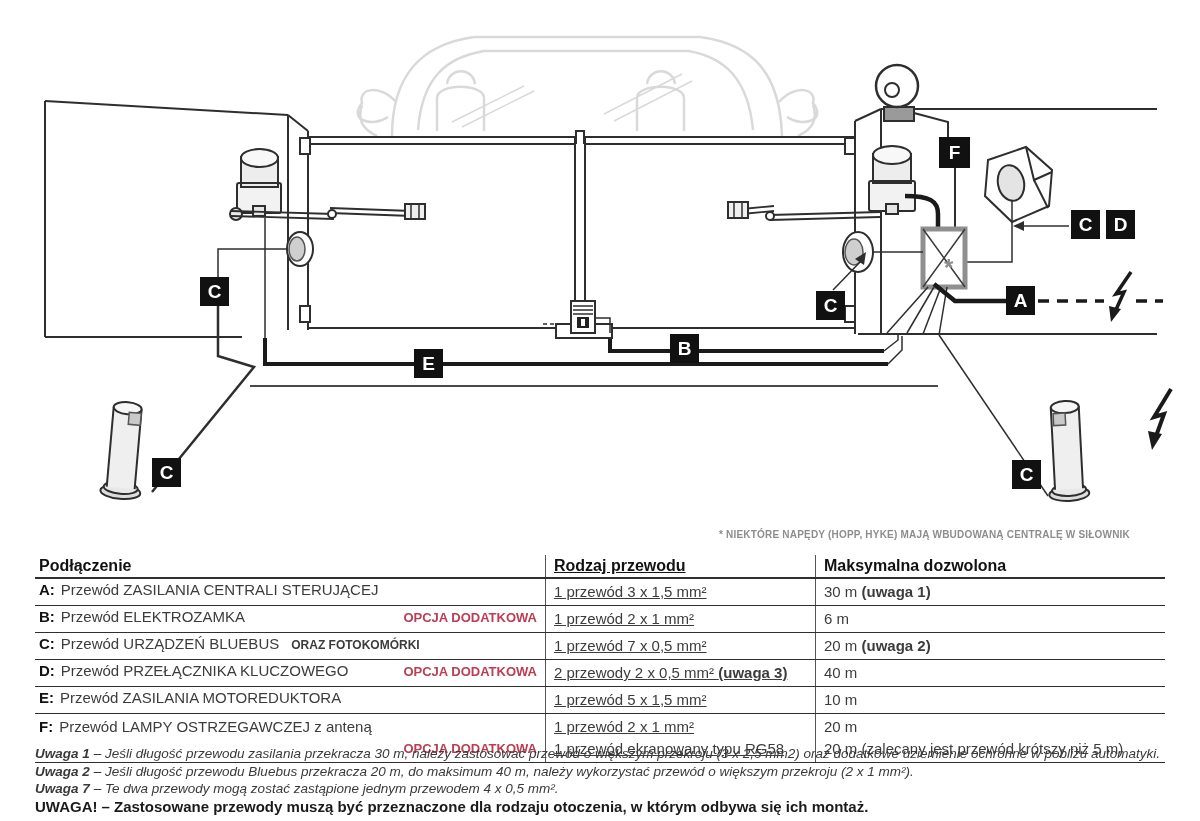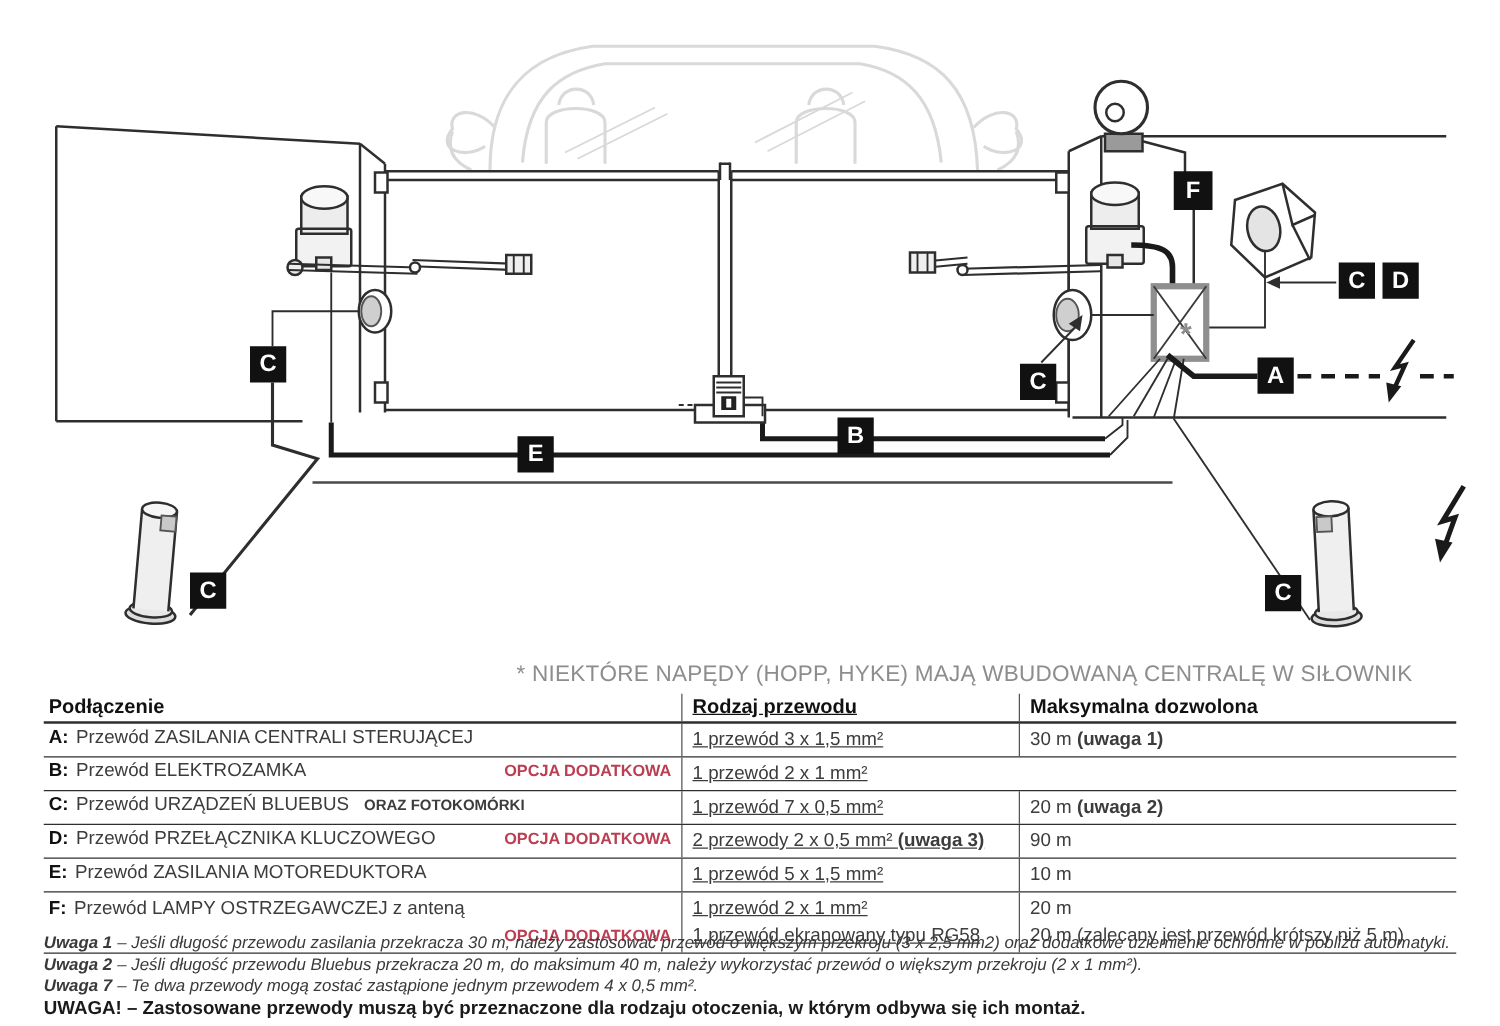--- a/index.html
+++ b/index.html
@@ -13,21 +13,21 @@
     color:#fff; font-weight:bold; font-size:19px; line-height:29px;
     text-align:center; font-family:"Liberation Sans", sans-serif;
   }
   .asterisk-mark {
     position:absolute; left:944px; top:254px; color:#8d8d8d;
     font-size:24px; font-weight:bold;
   }
 
   .footnote {
     position:absolute; left:35px; top:529px; width:1095px;
-    text-align:right; font-size:18px; font-weight:normal; color:#8d8d8d;
+    text-align:right; font-size:10px; font-weight:bold; color:#8d8d8d;
     letter-spacing:0.2px;
   }
 
   .cable-table { position:absolute; left:35px; top:555px; width:1130px; color:#3c3c3c; font-size:15px; }
   .t-row { display:flex; border-bottom:1.5px solid #2f2f2f; align-items:stretch; }
   .t-row.header { font-size:16px; font-weight:bold; color:#111; }
   .c1 { width:510px; padding:2px 8px 2px 4px; display:flex; align-items:baseline; }
   .c2 { width:270px; padding:2px 8px; border-left:1px solid #555;text-decoration:underline; }
   .c3 { width:350px; padding:2px 8px; border-left:1px solid #555; }
   .letter { font-weight:bold; color:#111; margin-right:6px; white-space:nowrap; }
@@ -267,40 +267,41 @@
       <div class="c3"><span class="line"><span>30 m </span><span class="b">(uwaga 1)</span></span></div>
     </div>
 
     <div class="t-row">
       <div class="c1">
           <span class="letter">B:</span>
           <span class="lbl">Przewód ELEKTROZAMKA</span>
           <span class="opt" style="color:#bb3e52;">OPCJA DODATKOWA</span>
         </div>
       <div class="c2"><span class="line"><span>1 przewód 2 x 1 mm²</span></span></div>
+      <div class="c3"><span class="line"><span>6 m</span></span></div>
     </div>
 
     <div class="t-row">
       <div class="c1">
           <span class="letter">C:</span>
           <span class="lbl">Przewód URZĄDZEŃ BLUEBUS</span>
           <span class="sub-lbl">ORAZ FOTOKOMÓRKI</span>
         </div>
       <div class="c2"><span class="line"><span>1 przewód 7 x 0,5 mm²</span></span></div>
       <div class="c3"><span class="line"><span>20 m </span><span class="b">(uwaga 2)</span></span></div>
     </div>
 
     <div class="t-row">
       <div class="c1">
           <span class="letter">D:</span>
           <span class="lbl">Przewód PRZEŁĄCZNIKA KLUCZOWEGO</span>
           <span class="opt" style="color:#bb3e52;">OPCJA DODATKOWA</span>
         </div>
       <div class="c2"><span class="line"><span>2 przewody 2 x 0,5 mm² </span><span class="b">(uwaga 3)</span></span></div>
-      <div class="c3"><span class="line"><span>90 m</span></span></div>
+      <div class="c3"><span class="line"><span>40 m</span></span></div>
     </div>
 
     <div class="t-row">
       <div class="c1">
           <span class="letter">E:</span>
           <span class="lbl">Przewód ZASILANIA MOTOREDUKTORA</span>
         </div>
       <div class="c2"><span class="line"><span>1 przewód 5 x 1,5 mm²</span></span></div>
       <div class="c3"><span class="line"><span>10 m</span></span></div>
     </div>

